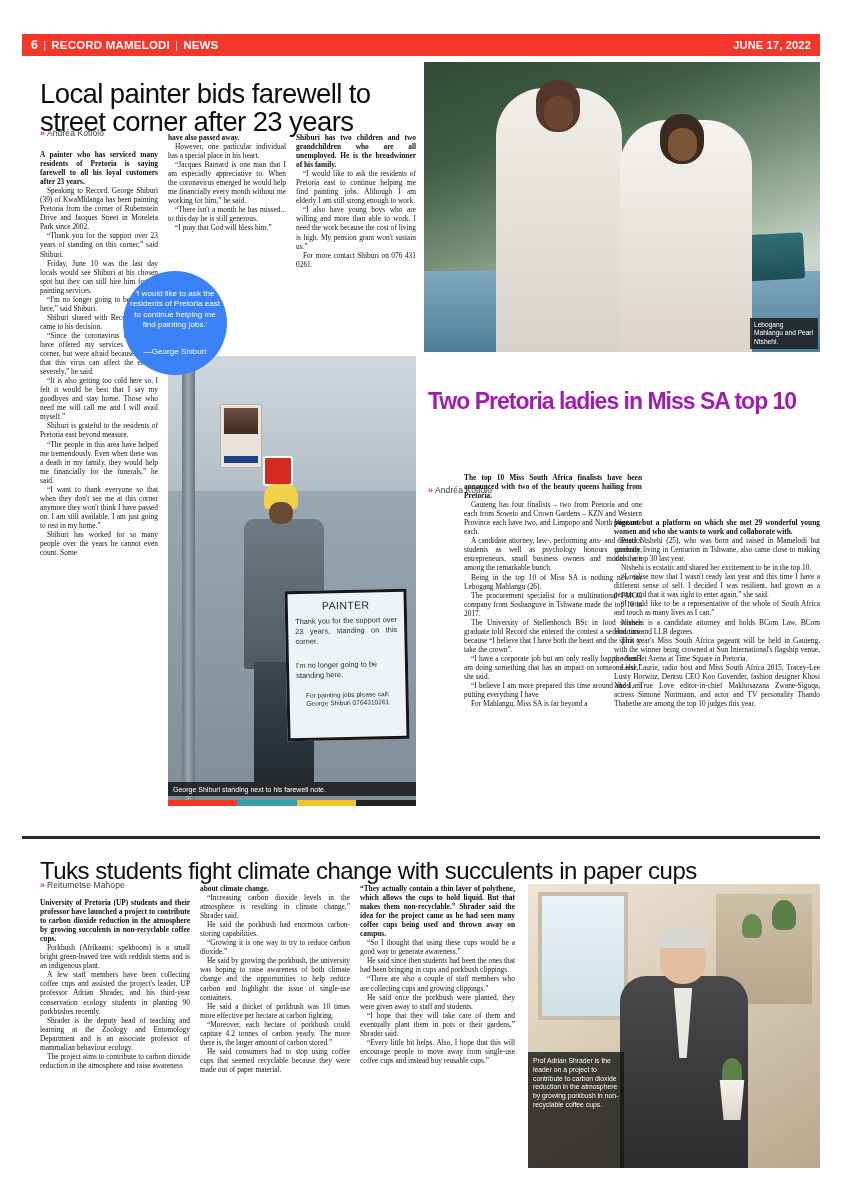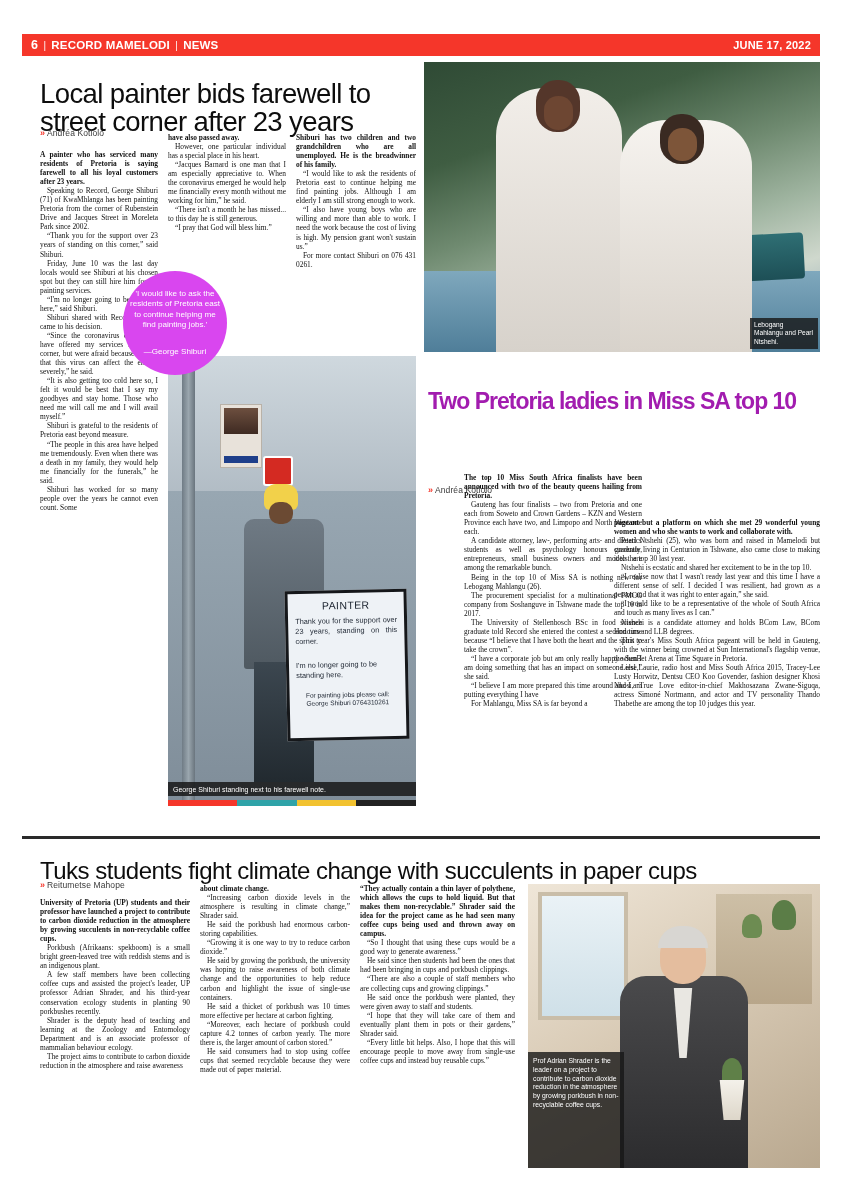--- a/index.html
+++ b/index.html
@@ -50,21 +50,21 @@
   
   .a1-head{position:absolute;left:40px;top:62px;width:380px;font-size:27.5px;}
   .a1-byline{position:absolute;left:40px;top:128px;}
   .a1-c1{position:absolute;left:40px;top:150px;width:118px;height:680px;}
   .a1-c2{position:absolute;left:168px;top:133px;width:118px;height:200px;}
   .a1-c3{position:absolute;left:296px;top:133px;width:120px;height:230px;}
 
   
   .pullquote{
     position:absolute;left:123px;top:271px;width:104px;height:104px;border-radius:50%;
-    background:#d946ef;color:#ffffff;
+    background:#3b82f6;color:#ffffff;
     font-family:"Liberation Sans", sans-serif;
     font-size:8.1px;line-height:10.6px;text-align:center;
     display:flex;flex-direction:column;align-items:center;justify-content:center;
     padding:6px;box-sizing:border-box;z-index:5;
   }
   .pullquote .attrib{margin-top:16px;}
 
   
   .photo-painter{
     position:absolute;left:168px;top:356px;width:248px;height:450px;
@@ -200,29 +200,30 @@
 
   <h1 class="headline a1-head">Local painter bids farewell to street corner after 23 years</h1>
 
   <div class="byline a1-byline">
     <span class="arrows">»</span>
     <span>Andréa Kotlolo</span>
   </div>
 
   <div class="body-col a1-c1">
       <p class="first">A painter who has serviced many residents of Pretoria is saying farewell to all his loyal customers after 23 years.</p>
-      <p>Speaking to Record, George Shiburi (71) of KwaMhlanga has been painting Pretoria from the corner of Rubenstein Drive and Jacques Street in Moreleta Park since 2002.</p>
+      <p>Speaking to Record, George Shiburi (39) of KwaMhlanga has been painting Pretoria from the corner of Rubenstein Drive and Jacques Street in Moreleta Park since 2002.</p>
       <p>“Thank you for the support over 23 years of standing on this corner,” said Shiburi.</p>
       <p>Friday, June 10 was the last day locals would see Shiburi at his chosen spot but they can still hire him for his painting services.</p>
       <p>“I'm no longer going to be standing here,” said Shiburi.</p>
       <p>Shiburi shared with Record how he came to his decision.</p>
       <p>“Since the coronavirus emerged, I have offered my services from this corner, but were afraid because I heard that this virus can affect the elderly severely,” he said.</p>
       <p>“It is also getting too cold here so, I felt it would be best that I say my goodbyes and stay home. Those who need me will call me and I will avail myself.”</p>
       <p>Shiburi is grateful to the residents of Pretoria east beyond measure.</p>
       <p>“The people in this area have helped me tremendously. Even when there was a death in my family, they would help me financially for the funerals,” he said.</p>
+      <p>“I want to thank everyone so that when they don't see me at this corner anymore they won't think I have passed on. I am still available. I am just going to rest in my home.”</p>
       <p>Shiburi has worked for so many people over the years he cannot even count. Some</p>
     </div>
   <div class="body-col a1-c2">
       <p class="first">have also passed away.</p>
       <p>However, one particular individual has a special place in his heart.</p>
       <p>“Jacques Barnard is one man that I am especially appreciative to. When the coronavirus emerged he would help me financially every month without me working for him,” he said.</p>
       <p>“There isn't a month he has missed... to this day he is still generous.</p>
       <p>“I pray that God will bless him.”</p>
     </div>
   <div class="body-col a1-c3">

